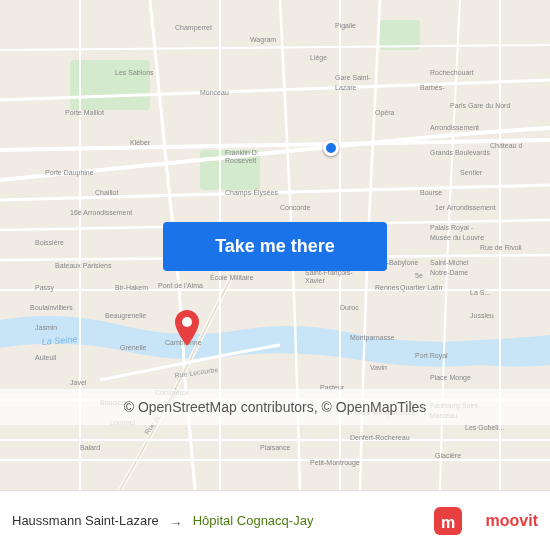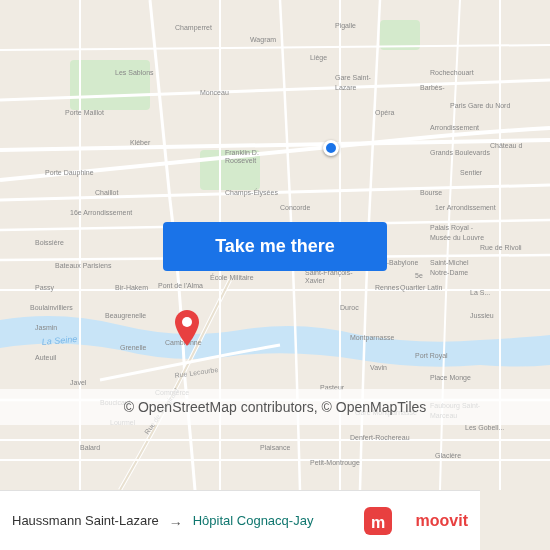--- a/index.html
+++ b/index.html
@@ -66,21 +66,21 @@
       border: 3px solid white;
       box-shadow: 0 1px 3px rgba(0,0,0,0.4);
       z-index: 5;
     }
 
     
     #bottom-bar {
       position: absolute;
       bottom: 0;
       left: 0;
-      width: 480px;
+      width: 550px;
       height: 60px;
       background: white;
       display: flex;
       align-items: center;
       padding: 0 12px;
       border-top: 1px solid #e0e0e0;
       z-index: 20;
     }
 
     #from-label {
@@ -90,21 +90,21 @@
     }
 
     #arrow-icon {
       margin: 0 10px;
       color: #555;
       font-size: 14px;
     }
 
     #to-label {
       font-size: 13px;
-      color: #0f766e;
+      color: #4d7c0f;
       font-weight: 500;
     }
 
     #moovit-logo {
       margin-left: auto;
       display: flex;
       align-items: center;
       gap: 4px;
     }
 

